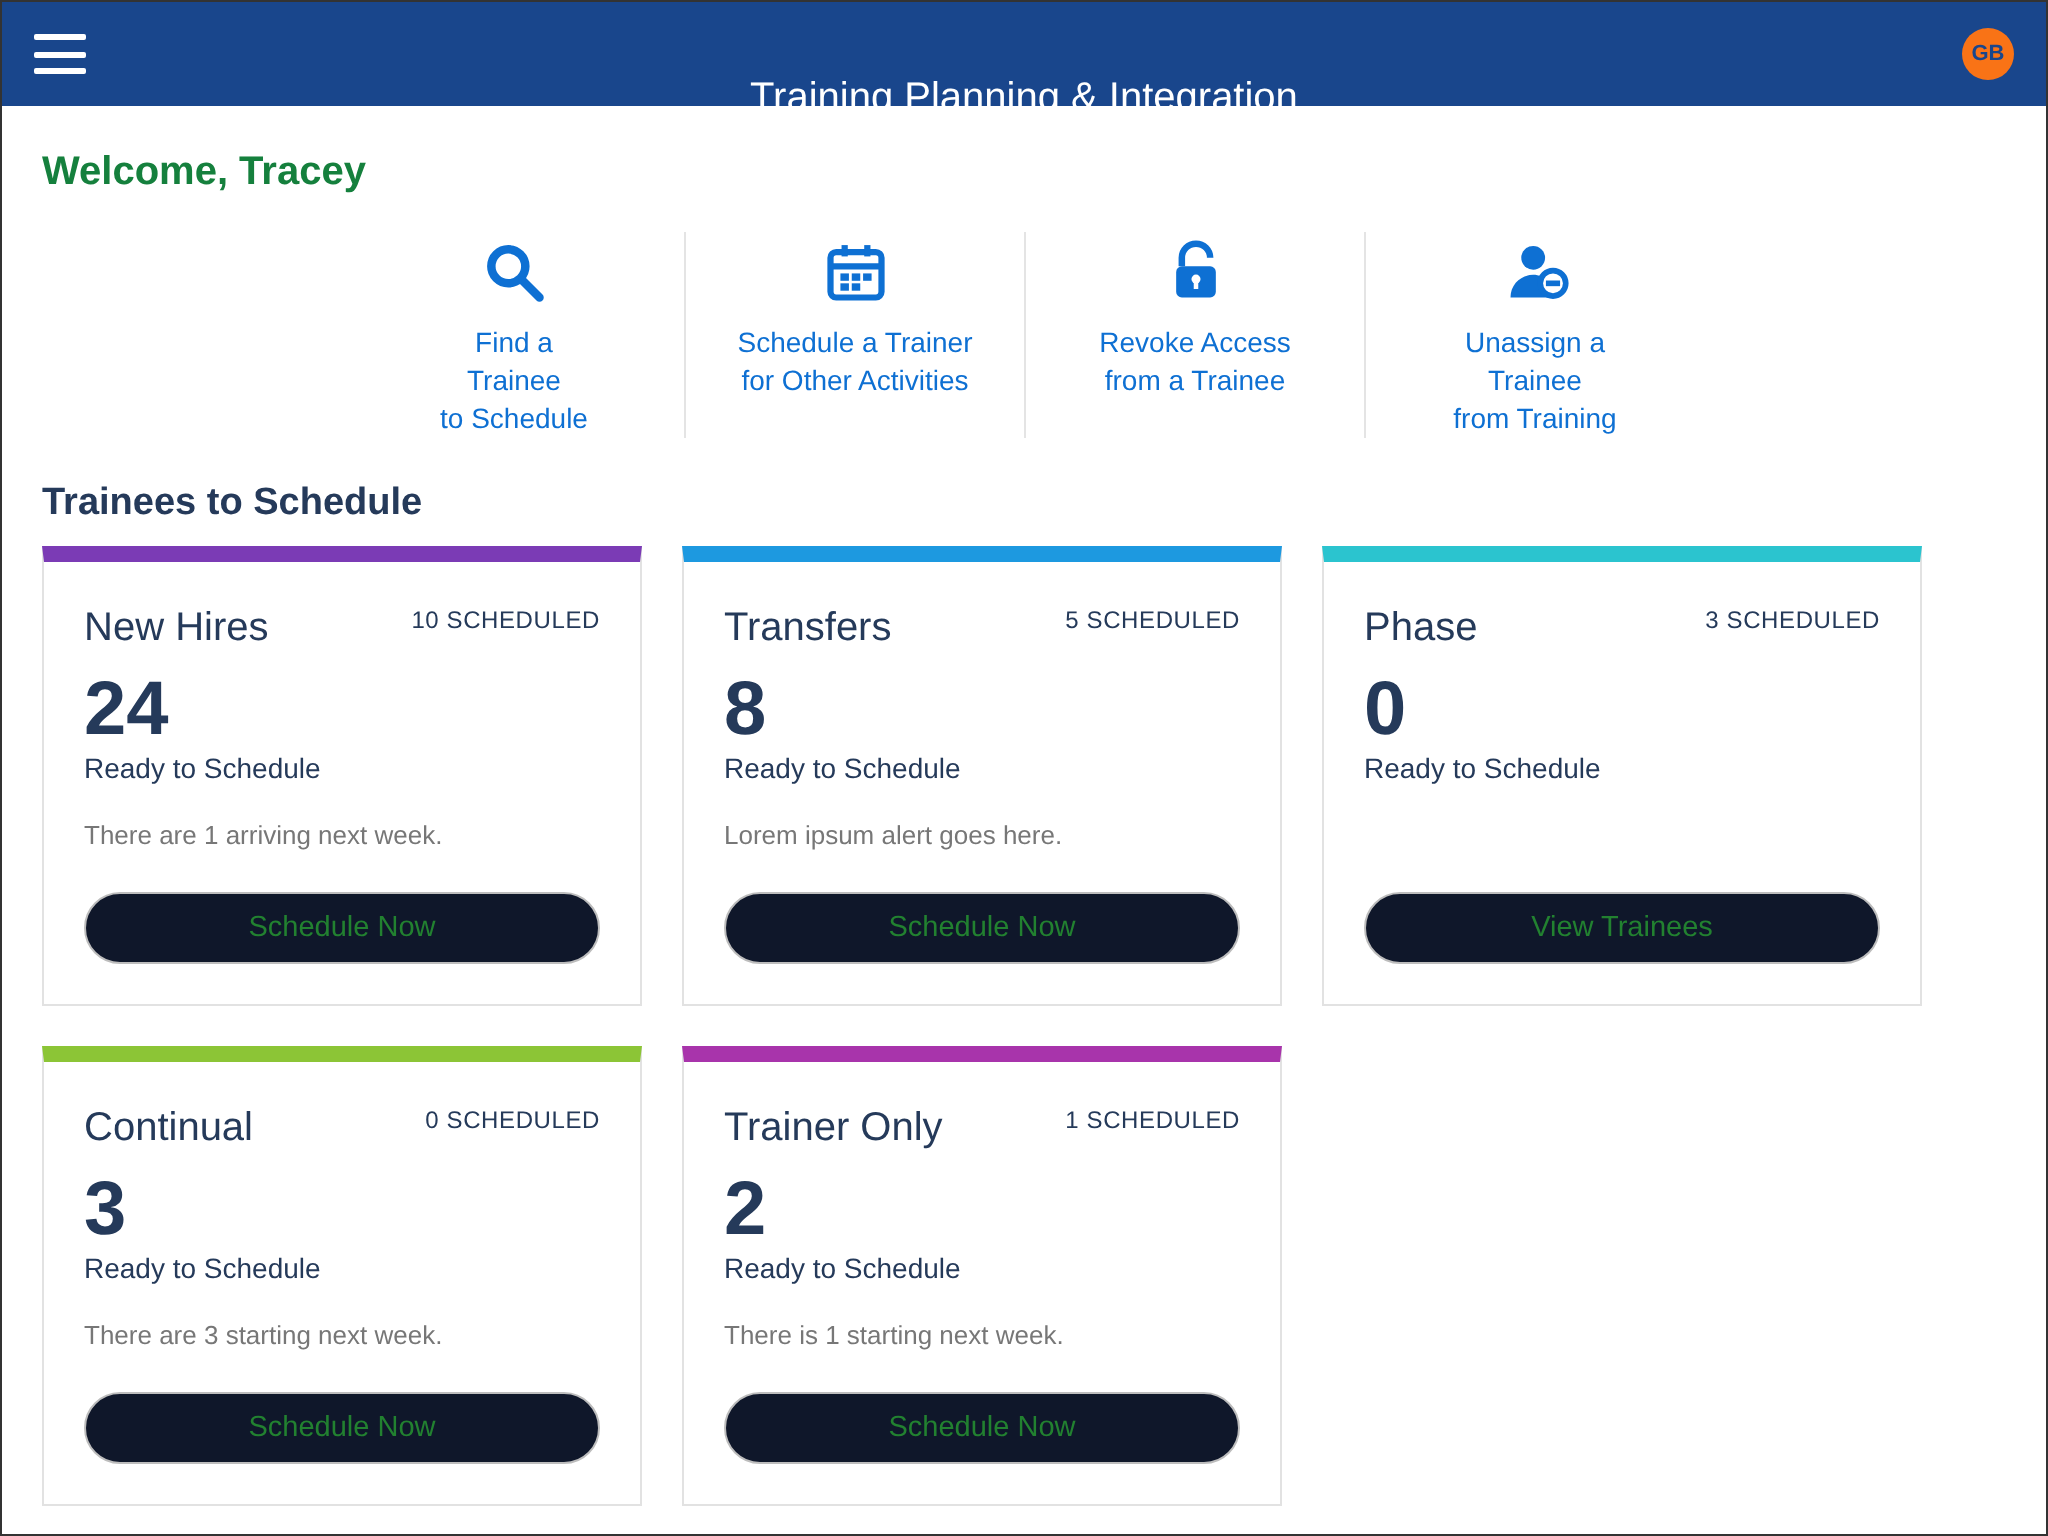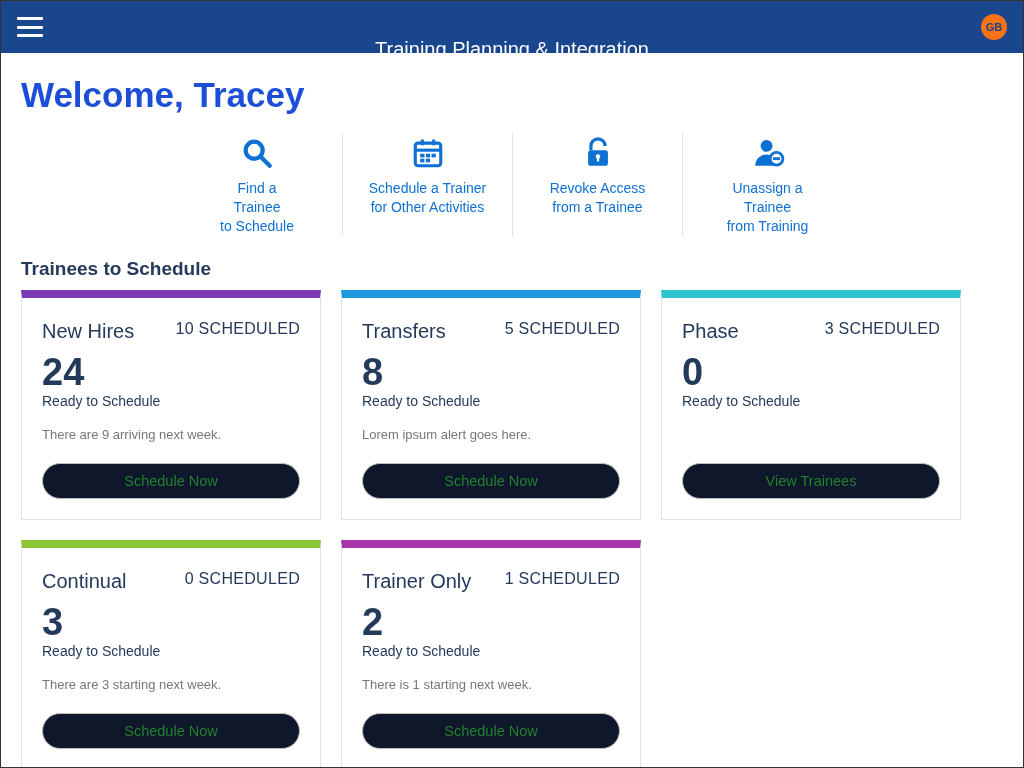--- a/index.html
+++ b/index.html
@@ -16,36 +16,36 @@
     color: #fff;
   }
   .hamburger { width: 26px; height: 20px; cursor: pointer; display:flex; flex-direction:column; justify-content:space-between;}
   .hamburger span { display:block; height:3px; background:#fff; width:100%; border-radius:1px;}
   .header-title { font-size: 20px; font-weight: 500; position:absolute; left:50%; transform:translateX(-50%);margin-top:45px;}
   .avatar { width: 26px; height: 26px; border-radius: 50%; background:#f97316; color:#19468c; font-size:11px; font-weight:600; display:flex; align-items:center; justify-content:center; cursor:pointer;}
 
   .content-wrapper { height: calc(768px - 54px); overflow-y: scroll; }
   .content { padding: 22px 20px 20px 20px; }
 
-  .welcome { font-size: 35px; font-weight: 600; color:#1d4ed8; margin-bottom: 18px; }
+  .welcome { font-size: 20px; font-weight: 600; color:#15803d; margin-bottom: 18px; }
 
   .quick-links { display:flex; justify-content:center; gap:0; margin-bottom: 22px; }
   .qlink { width: 170px; text-align:center; color:#0e70d3; font-size:14px; padding: 0 20px; cursor:pointer;}
   .qlink + .qlink { border-left: 1px solid #e4e4e4; }
   .qlink .qicon { height: 40px; display:flex; align-items:center; justify-content:center; margin-bottom:6px;}
   .qlink .qicon svg { width: 34px; height: 34px; fill:#0e70d3; stroke:#0e70d3;}
   .qlink .lbl { line-height: 1.35; }
 
   .section-title { font-size: 19px; font-weight:600; color:#253a5a; margin-bottom: 10px; margin-top: 13px;}
 
   .cards { display:grid; grid-template-columns: repeat(3, 300px); gap: 20px; }
   .card { border:1px solid #e2e2e2; background:#fff; border-top: 8px solid #888; padding: 22px 20px 20px 20px; display:flex; flex-direction:column; }
   .card-top { display:flex; justify-content:space-between; align-items:flex-start; }
   .card-title { font-size: 20px; font-weight:500; color:#253a5a; }
-  .card-sched { font-size: 16px; color:#253a5a; letter-spacing: .3px; text-align:right;}
+  .card-sched { font-size: 12px; color:#253a5a; letter-spacing: .3px; text-align:right;}
   .card-count { font-size: 38px; font-weight:700; color:#253a5a; line-height:1; margin-top:10px;}
   .card-ready { font-size: 14px; color:#253a5a; margin-top:2px;}
   .card-alert { font-size: 13px; color:#777; margin-top:18px; min-height:18px;}
   .card-btn { margin-top:18px; height:36px; border:1px solid #bdbdbd; border-radius:18px; background:#0f172a; color:#228130; font-size:14.5px; font-weight:500; display:flex; align-items:center; justify-content:center; cursor:pointer;}
 
   
   .content-wrapper::-webkit-scrollbar { width: 16px; }
   .content-wrapper::-webkit-scrollbar-track { background:#f1f1f1; }
   .content-wrapper::-webkit-scrollbar-thumb { background:#c1c1c1; }
 </style>
@@ -120,21 +120,21 @@
     <div class="section-title">Trainees to Schedule</div>
 
     <div class="cards" id="cards">
         <div class="card" style="border-top-color: rgb(123, 59, 181);">
           <div class="card-top">
             <div class="card-title">New Hires</div>
             <div class="card-sched">10 SCHEDULED</div>
           </div>
           <div class="card-count">24</div>
           <div class="card-ready">Ready to Schedule</div>
-          <div class="card-alert">There are 9 arriving next week.</div>
+          <div class="card-alert">There are 1 arriving next week.</div>
           <div class="card-btn">Schedule Now</div>
         </div>
         <div class="card" style="border-top-color: rgb(29, 153, 224);">
           <div class="card-top">
             <div class="card-title">Transfers</div>
             <div class="card-sched">5 SCHEDULED</div>
           </div>
           <div class="card-count">8</div>
           <div class="card-ready">Ready to Schedule</div>
           <div class="card-alert">Lorem ipsum alert goes here.</div>

